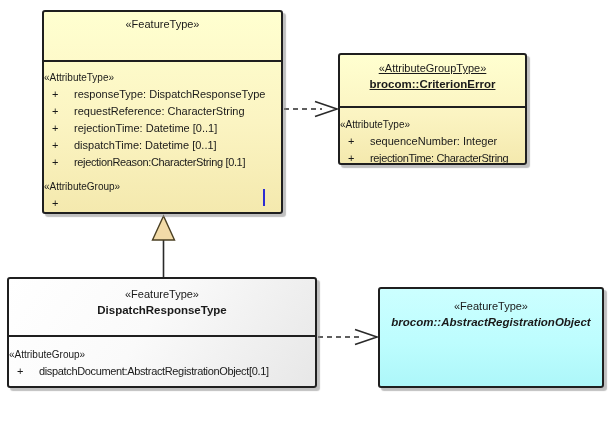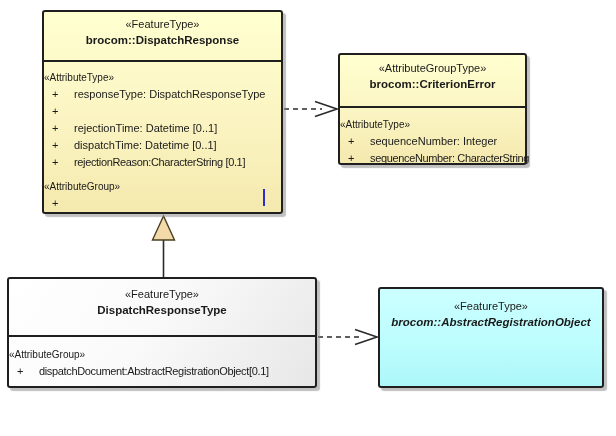--- a/index.html
+++ b/index.html
@@ -49,30 +49,30 @@
 
     <g>
       <line x1="163.5" y1="239" x2="163.5" y2="277" stroke="#2a2a2a" stroke-width="1.6"></line>
       <polygon points="163.5,216 152.5,240 174.5,240" fill="#F2DBA8" stroke="#4a3f22" stroke-width="1.4"></polygon>
     </g>
   </svg>
 
   <div class="uml-class fill-yellow" style="left:42px;top:10px;width:241px;height:204px;">
     <div class="cls-header" style="height:43px;padding-top:5px;">
       <div class="stereo">«FeatureType»</div>
-      <div class="clsname">brocom::DispatchResponse</div>
     </div>
     <div class="cls-body" style="padding-top:7px;">
       <div class="sec-heading">«AttributeType»</div>
       <div class="attr-row">
         <span class="attr-plus">+</span>
         <span class="attr-text">responseType: DispatchResponseType</span>
       </div>
       <div class="attr-row">
         <span class="attr-plus">+</span>
+        <span class="attr-text">requestReference: CharacterString</span>
       </div>
       <div class="attr-row">
         <span class="attr-plus">+</span>
         <span class="attr-text">rejectionTime: Datetime [0..1]</span>
       </div>
       <div class="attr-row">
         <span class="attr-plus">+</span>
         <span class="attr-text">dispatchTime: Datetime [0..1]</span>
       </div>
       <div class="attr-row">
@@ -81,33 +81,33 @@
       </div>
       <div class="gap"></div>
       <div class="sec-heading">«AttributeGroup»</div>
       <div class="attr-row">
         <span class="attr-plus">+</span>
       </div>
     </div>
   </div>
 
   <div class="uml-class fill-yellow" style="left:338px;top:53px;width:189px;height:112px;">
-    <div class="cls-header" style="height:45px;padding-top:6px;">
+    <div class="cls-header" style="height:45px;padding-top:6px;text-decoration:underline;">
       <div class="stereo">«AttributeGroupType»</div>
       <div class="clsname">brocom::CriterionError</div>
     </div>
     <div class="cls-body" style="padding-top:8px;">
       <div class="sec-heading">«AttributeType»</div>
       <div class="attr-row">
         <span class="attr-plus">+</span>
         <span class="attr-text">sequenceNumber: Integer</span>
       </div>
       <div class="attr-row">
         <span class="attr-plus">+</span>
-        <span class="attr-text condensed">sequenceNumber: CharacterString</span>
+        <span class="attr-text condensed">rejectionTime: CharacterString</span>
       </div>
     </div>
   </div>
 
   <div class="uml-class fill-gray" style="left:7px;top:277px;width:310px;height:111px;">
     <div class="cls-header" style="height:48px;padding-top:8px;">
       <div class="stereo">«FeatureType»</div>
       <div class="clsname">DispatchResponseType</div>
     </div>
     <div class="cls-body" style="padding-top:9px;">

